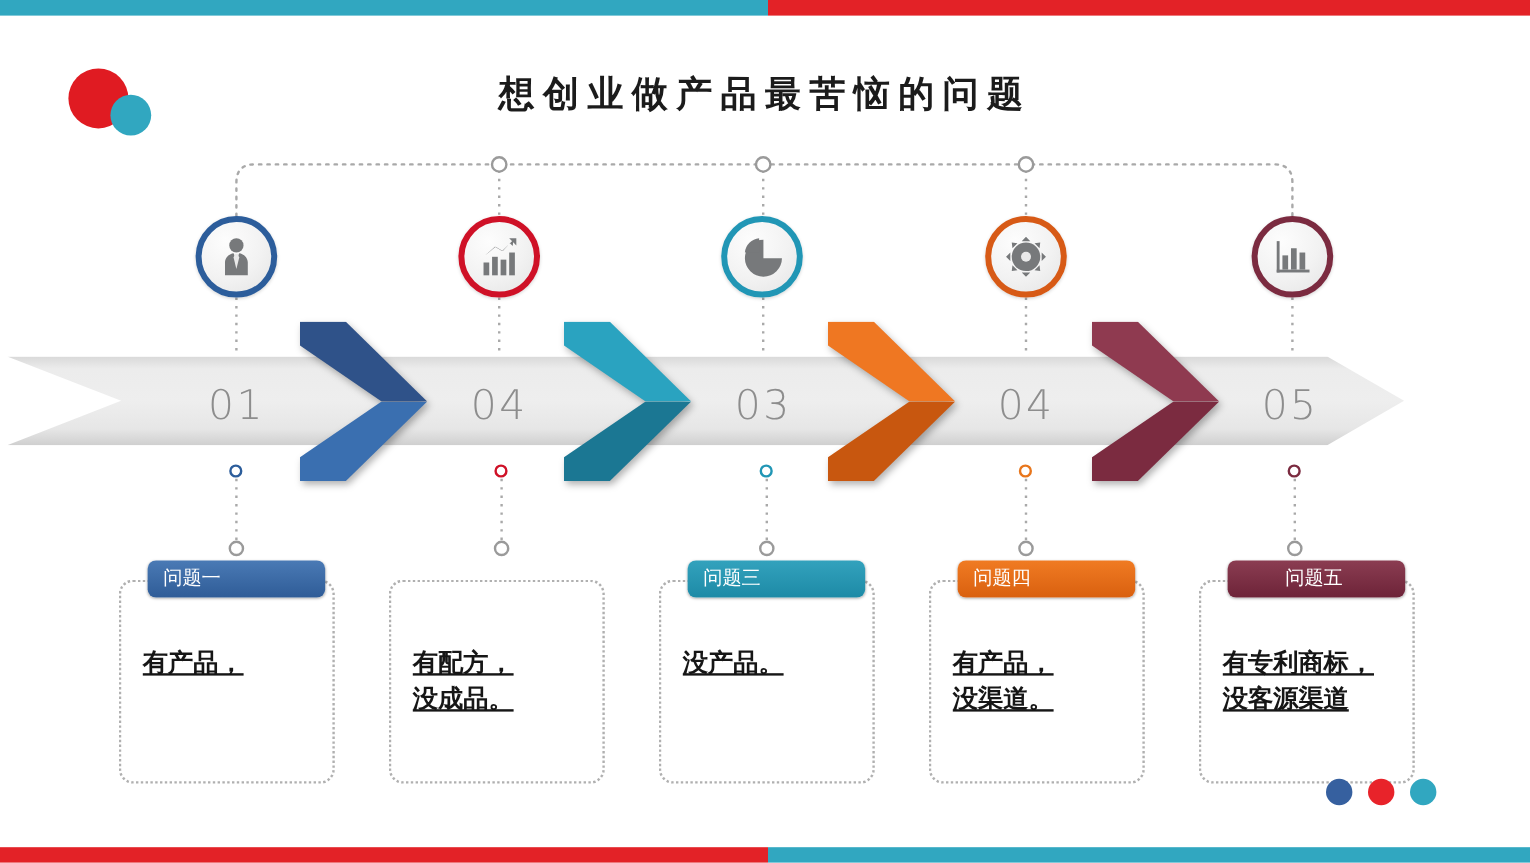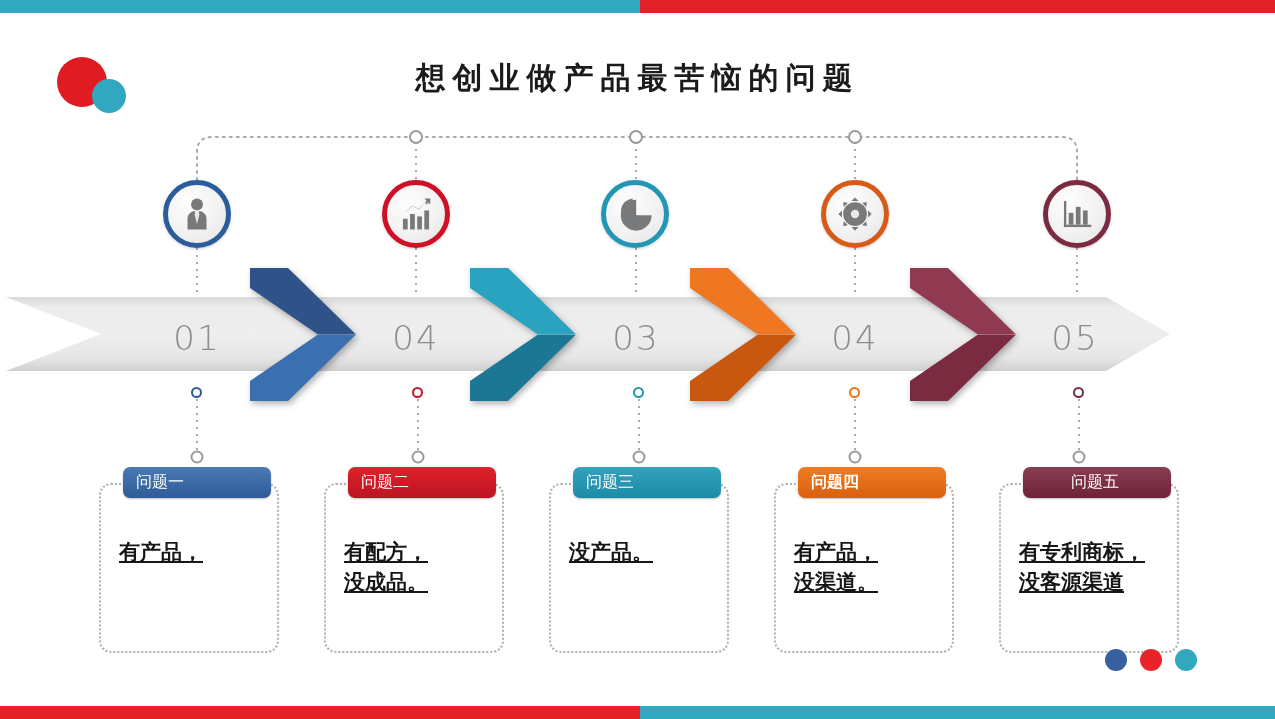--- a/index.html
+++ b/index.html
@@ -217,36 +217,35 @@
 <div class="drop-dot" style="left: 1073px; top: 387px; border-color: rgb(123, 43, 64);"></div>
 
 <div class="card" style="left:99px; top:483px;">
   <div class="card-head" style="background: linear-gradient(rgb(74, 122, 181) 0%, rgb(47, 92, 151) 100%);">问题一</div>
   <div class="card-body">
     <span>有产品，</span>
   </div>
 </div>
 
 <div class="card" style="left:324px; top:483px;">
-  <div class="card-head" style="background: linear-gradient(rgb(224, 33, 44) 0%, rgb(187, 21, 34) 100%);">问题二</div>
   <div class="card-body">
     <span>有配方，</span>
     <span>没成品。</span>
   </div>
 </div>
 
 <div class="card" style="left:549px; top:483px;">
   <div class="card-head" style="background: linear-gradient(rgb(51, 162, 189) 0%, rgb(29, 138, 166) 100%);">问题三</div>
   <div class="card-body">
     <span>没产品。</span>
   </div>
 </div>
 
 <div class="card" style="left:774px; top:483px;">
-  <div class="card-head" style="background: linear-gradient(rgb(240, 123, 35) 0%, rgb(217, 96, 15) 100%); font-weight: bold;">问题四</div>
+  <div class="card-head" style="background: linear-gradient(rgb(240, 123, 35) 0%, rgb(217, 96, 15) 100%);">问题四</div>
   <div class="card-body">
     <span>有产品，</span>
     <span>没渠道。</span>
   </div>
 </div>
 
 <div class="card" style="left:999px; top:483px;">
   <div class="card-head" style="background: linear-gradient(rgb(139, 61, 82) 0%, rgb(109, 35, 56) 100%); padding-left: 48px;">问题五</div>
   <div class="card-body">
     <span>有专利商标，</span>

